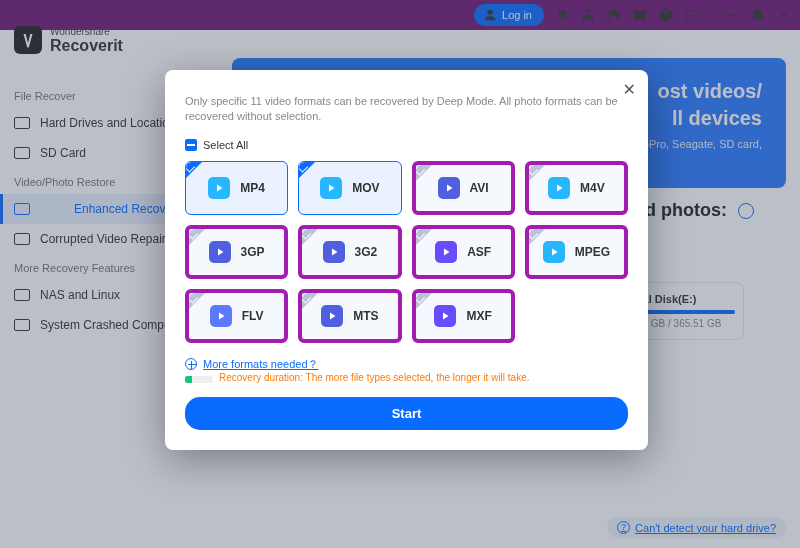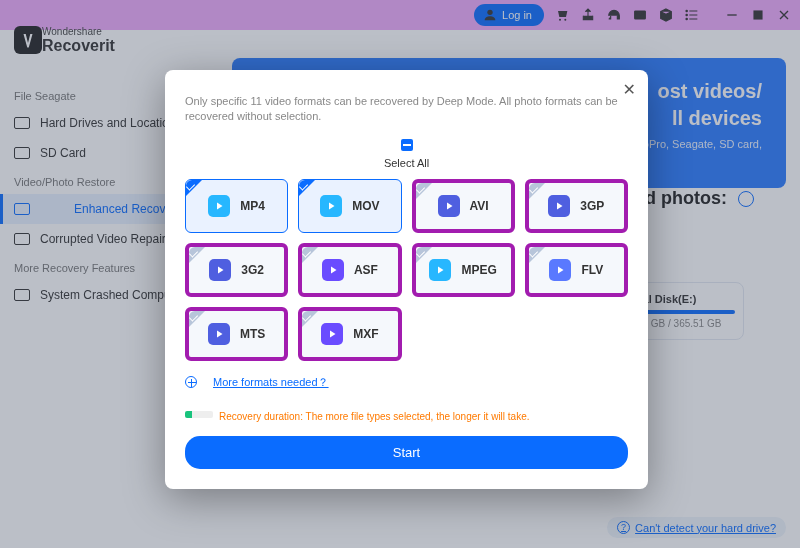--- a/index.html
+++ b/index.html
@@ -2,79 +2,79 @@
 <html><head>
   <meta charset="utf-8">
   <style>
     * { margin:0; padding:0; box-sizing:border-box; font-family:-apple-system,BlinkMacSystemFont,"Segoe UI",sans-serif; }
     body { width:800px; height:548px; background:#fff; position:relative; overflow:hidden; font-size:12px; color:#333; }
 
     
     .scrim { position:absolute; inset:0; background:rgba(60,72,95,0.35); z-index:50; }
 
     
-    .titlebar { height:30px; display:flex; align-items:center; justify-content:flex-end; padding:0 8px; gap:10px; background:#f0abfc; }
+    .titlebar { height:30px; display:flex; align-items:center; justify-content:flex-end; padding:0 8px; gap:10px; background:#701a75; }
     .login-btn { background:#0a6cff; color:#fff; border-radius:12px; padding:3px 12px 3px 8px; display:flex; align-items:center; gap:4px; font-size:11px; }
     .tb-icon { width:16px; height:16px; fill:#333; }
     .titlebar .spacer { width:4px; }
 
     
-    .logo-row { position:absolute; top:26px; left:14px; display:flex; align-items:center; }
+    .logo-row { position:absolute; top:26px; left:14px; display:flex; align-items:center; gap:8px; }
     .logo-mark { width:28px; height:28px; background:#222; border-radius:6px; display:flex; align-items:center; justify-content:center; }
     .logo-text small { font-size:10px; color:#444; display:block; line-height:1.1; }
     .logo-text b { font-size:16px; font-weight:700; line-height:1.1; }
 
     
     .sidebar { position:absolute; top:70px; left:0; width:205px; padding:12px 0 0 0; }
     .side-section { font-size:11px; color:#777; padding:8px 14px 6px; }
     .side-item { display:flex; align-items:center; gap:10px; padding:8px 14px; font-size:12px; color:#333; }
     .side-item.active { background:#e9f1ff; border-left:3px solid #0a6cff; color:#0a6cff; padding-left:11px;gap:44px; }
     .side-icon { width:16px; height:12px; border:1.3px solid currentColor; border-radius:2px; position:relative; }
 
     
     .banner { position:absolute; top:58px; left:232px; right:14px; height:130px; background:#2a7bff; border-radius:8px; color:#fff; padding:20px 24px; }
     .banner h2 { font-size:20px; font-weight:700; line-height:1.35; }
     .banner p { font-size:11px; opacity:.9; margin-top:6px; }
-    .photos-head { position:absolute; top:188px; left:232px; font-size:18px; font-weight:700; color:#222; }
+    .photos-head { position:absolute; top:200px; left:232px; font-size:18px; font-weight:700; color:#222; }
     .refresh { width:16px; height:16px; border:1.5px solid #0a6cff; border-radius:50%; display:inline-block; margin-left:6px; vertical-align:middle; position:relative; }
     .disk-card { position:absolute; top:282px; right:56px; width:130px; padding:10px 8px; border:1px solid #e4e9f2; border-radius:8px; background:#fff; font-size:11px; }
     .disk-card .bar { height:4px; background:#0a6cff; margin:5px 0 4px; border-radius:4px; }
     .disk-card .sz { color:#888; font-size:10px; }
 
     .detect-link { position:absolute; bottom:10px; right:14px; background:#eef4fb; border-radius:14px; padding:4px 10px; font-size:11px; display:flex; align-items:center; gap:5px; color:#0a6cff; text-decoration:underline; }
     .detect-link .q { width:13px;height:13px;border:1px solid #0a6cff;border-radius:50%;display:inline-block;text-align:center;font-size:9px;line-height:11px;text-decoration:none;}
 
     
     .modal { position:absolute; z-index:100; top:70px; left:165px; width:483px; background:#fff; border-radius:8px; box-shadow:0 10px 40px rgba(0,0,0,.35); padding:18px 20px 20px; }
     .modal h1 { font-size:17px; font-weight:700; color:#222; }
     .modal .sub { font-size:11px; color:#888; margin-top:6px; line-height:1.4; }
     .modal .close { position:absolute; top:10px; right:12px; font-size:16px; color:#555; cursor:pointer; }
-    .selectall { display:flex; align-items:center; gap:6px; margin:14px 0 10px; font-size:11px; color:#333;flex-direction:column; }
+    .selectall { display:flex; align-items:center; gap:6px; margin:14px 0 10px; font-size:11px; color:#333; }
     .selectall .cb { width:12px;height:12px;background:#0a6cff;border-radius:2px;position:relative; }
     .selectall .cb:after { content:""; position:absolute; left:2px; top:5px; width:8px; height:2px; background:#fff; }
 
     .grid { display:grid; grid-template-columns:repeat(4,1fr); gap:10px; }
     .tile { height:54px; border:4px solid #a21caf; border-radius:6px; background:#f5f8fc; position:relative; display:flex; align-items:center; justify-content:center; gap:10px; font-size:12px; font-weight:600; color:#333; }
     .tile.selected { border:1.5px solid #0a6cff; background:#eaf2ff; }
     .tile .corner { position:absolute; top:0; left:0; width:0;height:0;border-top:16px solid #b7c5da;border-right:16px solid transparent; border-top-left-radius:6px; }
     .tile.selected .corner { border-top-color:#0a6cff; }
     .tile .corner:after{ content:""; position:absolute; top:-14px; left:2px; width:4px;height:7px;border-right:1.5px solid #fff;border-bottom:1.5px solid #fff; transform:rotate(45deg); }
     .fi { width:22px; height:22px; border-radius:5px; display:flex; align-items:center; justify-content:center; }
 
-    .more-link { margin-top:14px; display:flex; align-items:center; gap:16px; color:#0a6cff; font-size:11px; }
+    .more-link { margin-top:14px; display:flex; align-items:center; gap:6px; color:#0a6cff; font-size:11px; }
     .more-link a{ text-decoration:underline; color:#0a6cff; }
     .more-link .plus{ width:12px;height:12px;border:1.2px solid #0a6cff;border-radius:50%;display:inline-block;position:relative;}
     .more-link .plus:before,.more-link .plus:after{content:"";position:absolute;background:#0a6cff;}
     .more-link .plus:before{left:2px;top:5px;width:8px;height:1.2px;}
     .more-link .plus:after{left:5px;top:2px;width:1.2px;height:8px;}
 
-    .duration { margin-top:21px; font-size:10px; color:#ff7a00; display:flex; align-items:flex-start; gap:6px;}
+    .duration { margin-top:0; font-size:10px; color:#ff7a00; display:flex; align-items:flex-end; gap:6px;}
     .duration .meter{ width:28px;height:7px;background:linear-gradient(90deg,#19c37d 0 25%,#eee 25%);border-radius:2px;}
 
-    .start-btn { margin-top:14px; width:100%; background:#0a6cff; color:#fff; border:none; border-radius:15px; height:33px; font-size:13px; font-weight:400; }
+    .start-btn { margin-top:14px; width:100%; background:#0a6cff; color:#fff; border:none; border-radius:15px; height:33px; font-size:13px; font-weight:700; }
   </style>
 </head>
 <body>
 
 <div class="titlebar">
   <div class="login-btn">
     <svg class="tb-icon" viewBox="0 0 24 24" fill="#fff">
         <circle cx="12" cy="8" r="4"></circle>
         <path d="M4 20c0-4 4-6 8-6s8 2 8 6"></path>
       </svg>
@@ -122,41 +122,45 @@
         <path d="M6 4h3l3 12 3-12h3L13 22h-2z"></path>
       </svg>
   </div>
   <div class="logo-text">
     <small>Wondershare</small>
     <b>Recoverit</b>
   </div>
 </div>
 
 <div class="sidebar">
-  <div class="side-section">File Seagate</div>
+  <div class="side-section">File Recover</div>
   <div class="side-item">
       <span class="side-icon"></span>
       <span>Hard Drives and Locations</span>
     </div>
   <div class="side-item">
       <span class="side-icon"></span>
       <span>SD Card</span>
     </div>
 
   <div class="side-section">Video/Photo Restore</div>
   <div class="side-item active">
       <span class="side-icon" style="border-color:#0a6cff"></span>
       <span>Enhanced Recovery</span>
     </div>
   <div class="side-item">
       <span class="side-icon"></span>
       <span>Corrupted Video Repair</span>
     </div>
 
   <div class="side-section">More Recovery Features</div>
+  <div class="side-item">
+      <span class="side-icon"></span>
+      <span>NAS and Linux</span>
+    </div>
   <div class="side-item">
       <span class="side-icon"></span>
       <span>System Crashed Computer</span>
     </div>
 </div>
 
 <div class="banner">
   <h2 style="white-space:pre-line;text-align:right;">ost videos/
 ll devices</h2>
   <p style="text-align:right;">GoPro, Seagate, SD card,</p>
@@ -207,20 +211,29 @@
         <span class="corner"></span>
         <span class="fi" style="background:#4f5fe0">
           <svg width="12" height="12" viewBox="0 0 24 24" fill="#fff">
             <path d="M8 5v14l11-7z"></path>
           </svg>
         </span>
         <span>AVI</span>
       </div>
       <div class="tile">
         <span class="corner"></span>
+        <span class="fi" style="background:#27b7ff">
+          <svg width="12" height="12" viewBox="0 0 24 24" fill="#fff">
+            <path d="M8 5v14l11-7z"></path>
+          </svg>
+        </span>
+        <span>M4V</span>
+      </div>
+      <div class="tile">
+        <span class="corner"></span>
         <span class="fi" style="background:#4f5fe0">
           <svg width="12" height="12" viewBox="0 0 24 24" fill="#fff">
             <path d="M8 5v14l11-7z"></path>
           </svg>
         </span>
         <span>3GP</span>
       </div>
       <div class="tile">
         <span class="corner"></span>
         <span class="fi" style="background:#4f5fe0">

